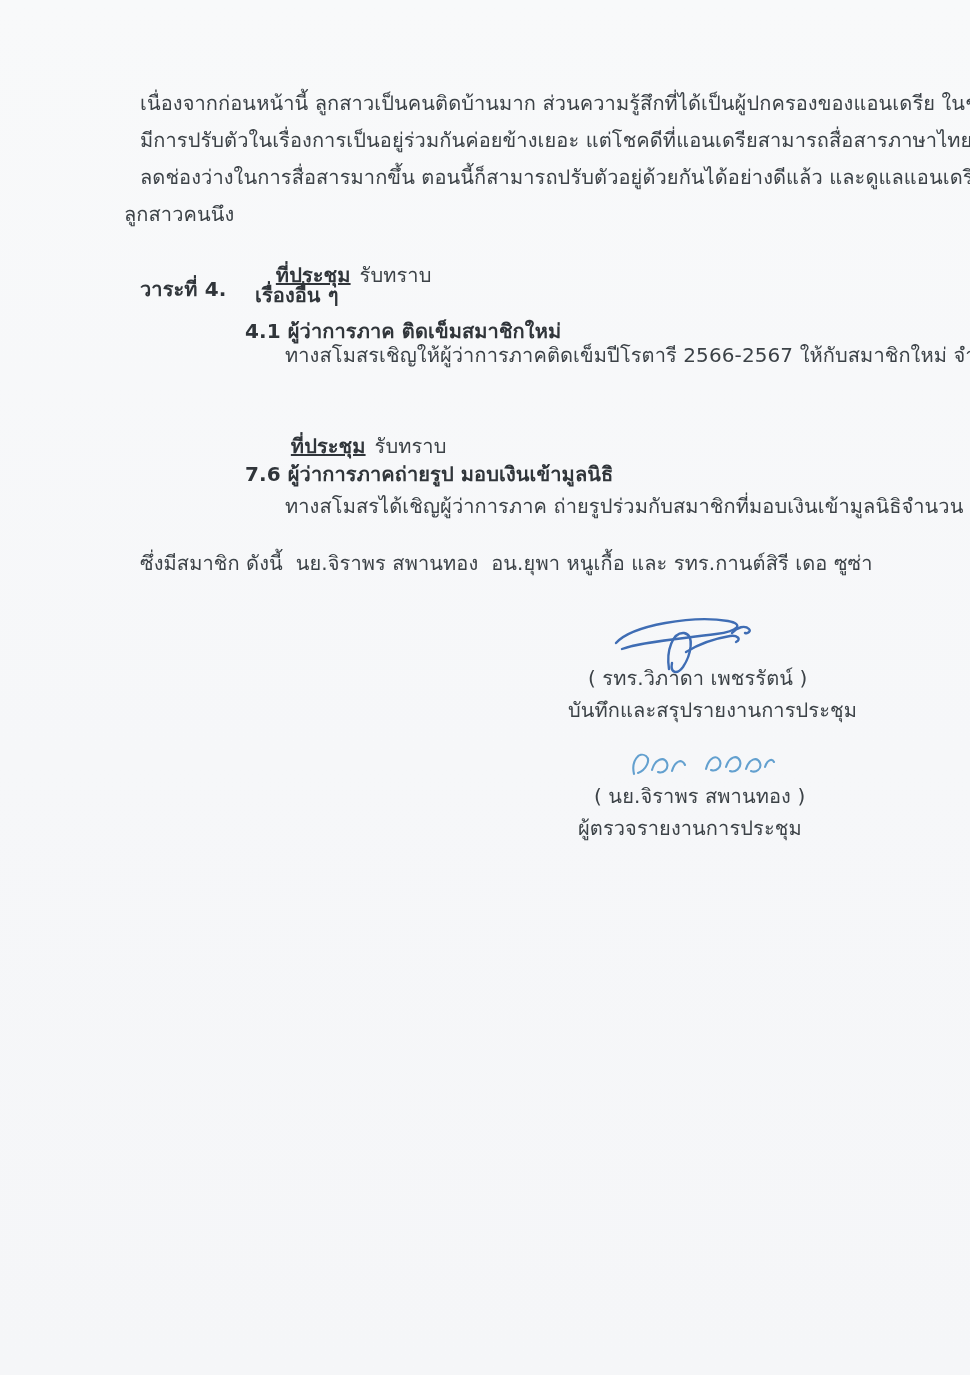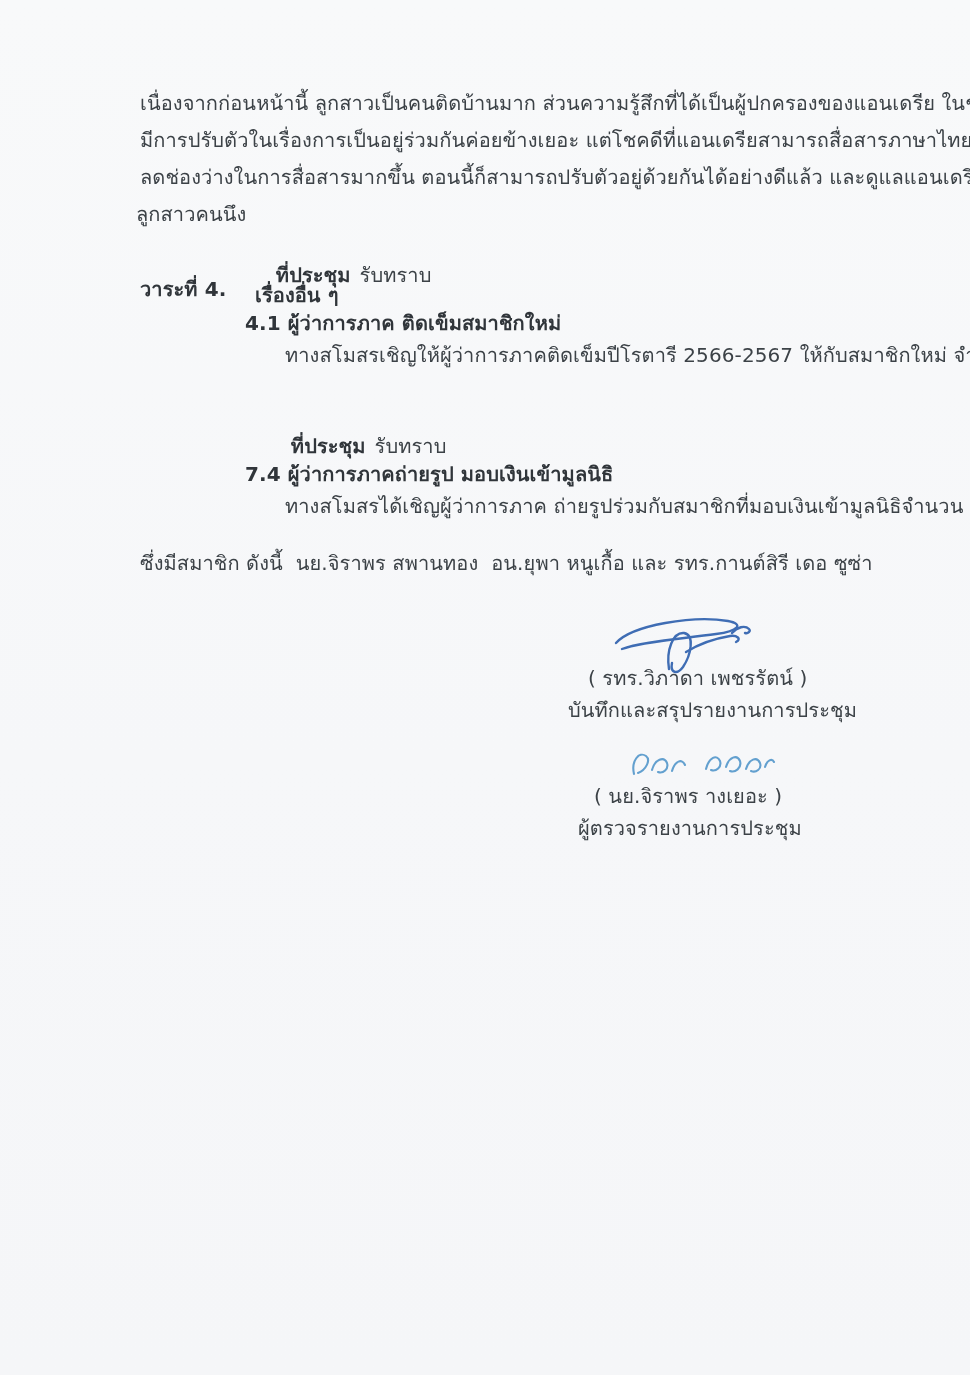--- a/index.html
+++ b/index.html
@@ -15,21 +15,21 @@
   }
   
   .t {
     position: absolute;
     white-space: pre;
     font-size: 20px;
     line-height: 30px;
     letter-spacing: 0.1px;
   }
   .b { font-weight: bold; color: #30353a; }
-  .mix .b { margin-right: 9px; }
+  .mix .b { margin-right: 9px; text-decoration: underline; }
   .u {
     text-decoration-thickness: 2px;
     text-underline-offset: 5px;
   }
   .sig-svg { position: absolute; }
   .sig-svg path {
     fill: none;
     stroke-linecap: round;
     stroke-linejoin: round;
   }
@@ -37,36 +37,36 @@
   .sig2 path { stroke-width: 2.1px; }
 </style>
 </head>
 <body>
 
 <div class="page">
 
   <div class="t" style="left:140px; top:88px">เนื่องจากก่อนหน้านี้ ลูกสาวเป็นคนติดบ้านมาก ส่วนความรู้สึกที่ได้เป็นผู้ปกครองของแอนเดรีย ในช่วงแรก</div>
   <div class="t" style="left:140px; top:125px">มีการปรับตัวในเรื่องการเป็นอยู่ร่วมกันค่อยข้างเยอะ แต่โชคดีที่แอนเดรียสามารถสื่อสารภาษาไทยได้ ทำให้</div>
   <div class="t" style="left:140px; top:162px">ลดช่องว่างในการสื่อสารมากขึ้น ตอนนี้ก็สามารถปรับตัวอยู่ด้วยกันได้อย่างดีแล้ว และดูแลแอนเดรียเสมือน</div>
-  <div class="t" style="left:136px; top:199px">ลูกสาวคนนึง</div>
+  <div class="t" style="left:124px; top:199px">ลูกสาวคนนึง</div>
 
   <div class="t mix" style="left:250px; top:230px">
     <span class="b">ที่ประชุม</span><span>รับทราบ</span>
   </div>
 
   <div class="t b u" style="left:140px; top:274px">วาระที่ 4.</div>
   <div class="t b" style="left:255px; top:280px">เรื่องอื่น ๆ</div>
 
-  <div class="t b" style="left:245px; top:308px">4.1 ผู้ว่าการภาค ติดเข็มสมาชิกใหม่</div>
+  <div class="t b" style="left:245px; top:316px">4.1 ผู้ว่าการภาค ติดเข็มสมาชิกใหม่</div>
   <div class="t" style="left:285px; top:340px">ทางสโมสรเชิญให้ผู้ว่าการภาคติดเข็มปีโรตารี 2566-2567 ให้กับสมาชิกใหม่ จำนวน 2</div>
   <div class="t mix" style="left:265px; top:401px">
     <span class="b">ที่ประชุม</span><span>รับทราบ</span>
   </div>
 
-  <div class="t b" style="left:245px; top:459px">7.4 ผู้ว่าการภาคถ่ายรูป มอบเงินเข้ามูลนิธิ</div>
+  <div class="t b" style="left:245px; top:459px">7.6 ผู้ว่าการภาคถ่ายรูป มอบเงินเข้ามูลนิธิ</div>
   <div class="t" style="left:285px; top:491px">ทางสโมสรได้เชิญผู้ว่าการภาค ถ่ายรูปร่วมกับสมาชิกที่มอบเงินเข้ามูลนิธิจำนวน 100 USD.</div>
   <div class="t" style="left:140px; top:548px">ซึ่งมีสมาชิก ดังนี้  นย.จิราพร สพานทอง  อน.ยุพา หนูเกื้อ และ รทร.กานต์สิรี เดอ ซูซ่า</div>
 
 
   <svg class="sig-svg sig1" style="left:606px; top:612px" width="148" height="64" viewBox="0 0 148 64">
     <g stroke="#3f6db4">
       <path d="M10,31 C26,13 88,3 122,9 C138,12 133,19 110,22 C74,27 34,30 16,37"></path>
       <path d="M63,57 C60,38 67,20 78,21 C89,23 85,43 77,55 C71,63 64,61 66,51"></path>
       <path d="M80,40 C96,30 112,26 124,24 C131,23 136,27 130,30"></path>
       <path d="M126,21 C131,15 139,13 143,17 C145,19 142,22 139,21"></path>
@@ -79,16 +79,16 @@
     <g stroke="#63a0cf">
       <path d="M8,30 C5,17 13,7 20,12 C25,16 20,26 12,29"></path>
       <path d="M26,26 C29,15 38,12 41,19 C43,25 37,30 32,28"></path>
       <path d="M46,27 C49,17 56,14 59,21"></path>
       <path d="M80,25 C83,13 91,10 94,17 C96,23 90,28 85,26"></path>
       <path d="M100,23 C103,13 111,10 114,17 C116,24 109,29 104,27"></path>
       <path d="M120,25 C123,15 131,12 134,19 C136,25 130,29 125,27"></path>
       <path d="M139,23 C141,16 146,14 148,18"></path>
     </g>
   </svg>
-  <div class="t" style="left:594px; top:781px">( นย.จิราพร างเยอะ )</div>
+  <div class="t" style="left:594px; top:781px">( นย.จิราพร สพานทอง )</div>
   <div class="t" style="left:578px; top:813px">ผู้ตรวจรายงานการประชุม</div>
 
 </div>
 
 </body></html>

